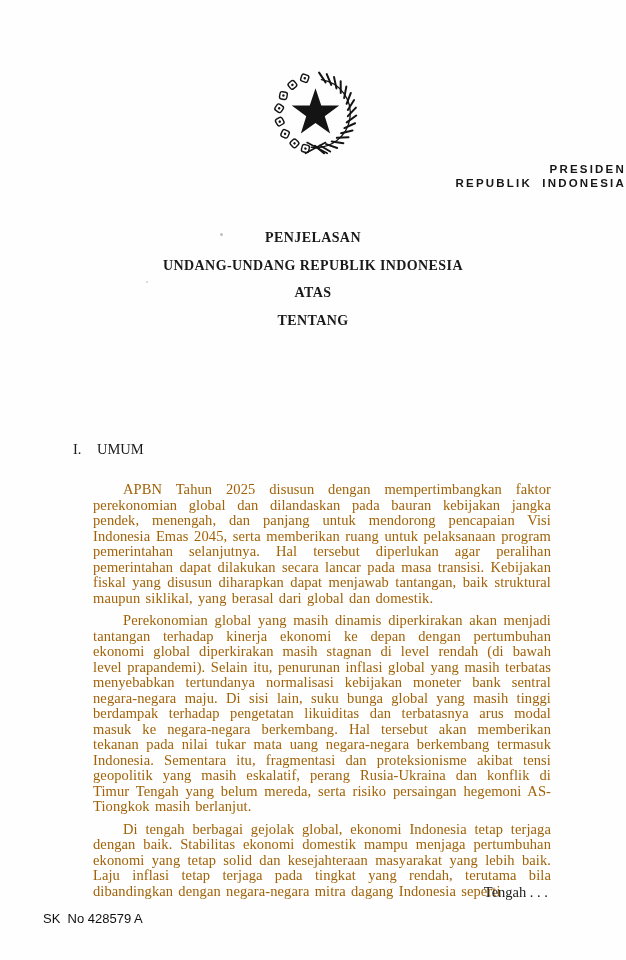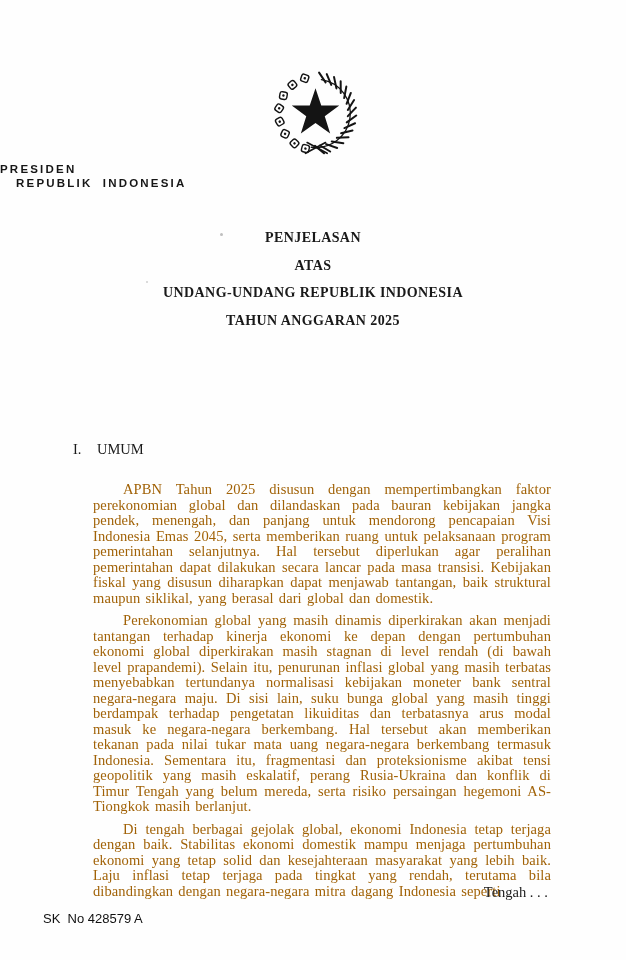--- a/index.html
+++ b/index.html
@@ -13,21 +13,21 @@
     overflow:hidden;
   }
   
   .emblem-wrap {
     position:absolute; top:70px; left:0; right:0;
     text-align:center;
   }
   .emblem-wrap svg { display:inline-block; }
   .org-lines {
     position:absolute; top:162px; left:0; right:0;
-    text-align:left;
+    text-align:right;
     font-family:"Liberation Sans", sans-serif;
     font-weight:bold;
     color:#161616;
   }
   .org-line1 { font-size:11.5px; letter-spacing:2.2px; line-height:14px; }
   .org-line2 { font-size:11.5px; letter-spacing:2.2px; word-spacing:5px; line-height:14px;margin-left:16px; }
   
   .title-block {
     position:absolute; top:224px; left:0; right:0;
     text-align:center;
@@ -131,23 +131,23 @@
   <div class="org-lines">
     <div class="org-line1">PRESIDEN</div>
     <div class="org-line2">REPUBLIK INDONESIA</div>
   </div>
 
   <div class="speck speck-a"></div>
   <div class="speck speck-b"></div>
 
   <div class="title-block">
     <div class="title-line">PENJELASAN</div>
+    <div class="title-line">UNDANG-UNDANG REPUBLIK INDONESIA</div>
     <div class="title-line">ATAS</div>
-    <div class="title-line">UNDANG-UNDANG REPUBLIK INDONESIA</div>
-    <div class="title-line">TAHUN ANGGARAN 2025</div>
+    <div class="title-line">TENTANG</div>
   </div>
 
   <div class="section-heading">
     <span class="section-numeral">I.</span>
     <span>UMUM</span>
   </div>
 
   <div class="body-text">
     <p>APBN Tahun 2025 disusun dengan mempertimbangkan faktor perekonomian global dan dilandaskan pada bauran kebijakan jangka pendek, menengah, dan panjang untuk mendorong pencapaian Visi Indonesia Emas 2045, serta memberikan ruang untuk pelaksanaan program pemerintahan selanjutnya. Hal tersebut diperlukan agar peralihan pemerintahan dapat dilakukan secara lancar pada masa transisi. Kebijakan fiskal yang disusun diharapkan dapat menjawab tantangan, baik struktural maupun siklikal, yang berasal dari global dan domestik.</p>
     <p>Perekonomian global yang masih dinamis diperkirakan akan menjadi tantangan terhadap kinerja ekonomi ke depan dengan pertumbuhan ekonomi global diperkirakan masih stagnan di level rendah (di bawah level prapandemi). Selain itu, penurunan inflasi global yang masih terbatas menyebabkan tertundanya normalisasi kebijakan moneter bank sentral negara-negara maju. Di sisi lain, suku bunga global yang masih tinggi berdampak terhadap pengetatan likuiditas dan terbatasnya arus modal masuk ke negara-negara berkembang. Hal tersebut akan memberikan tekanan pada nilai tukar mata uang negara-negara berkembang termasuk Indonesia. Sementara itu, fragmentasi dan proteksionisme akibat tensi geopolitik yang masih eskalatif, perang Rusia-Ukraina dan konflik di Timur Tengah yang belum mereda, serta risiko persaingan hegemoni AS-Tiongkok masih berlanjut.</p>

